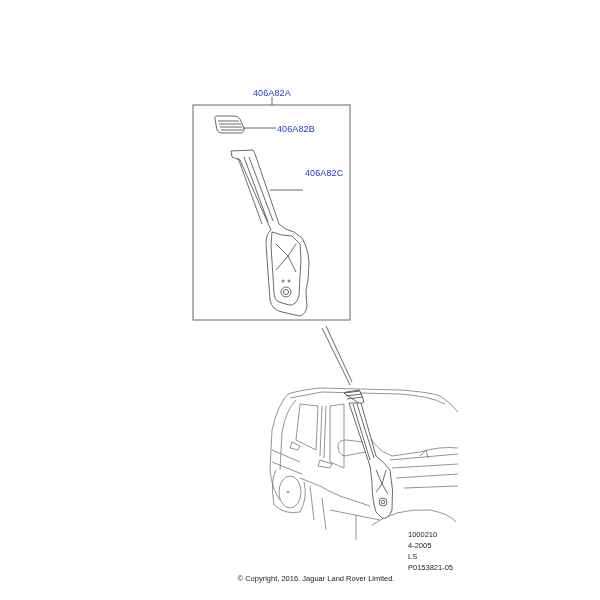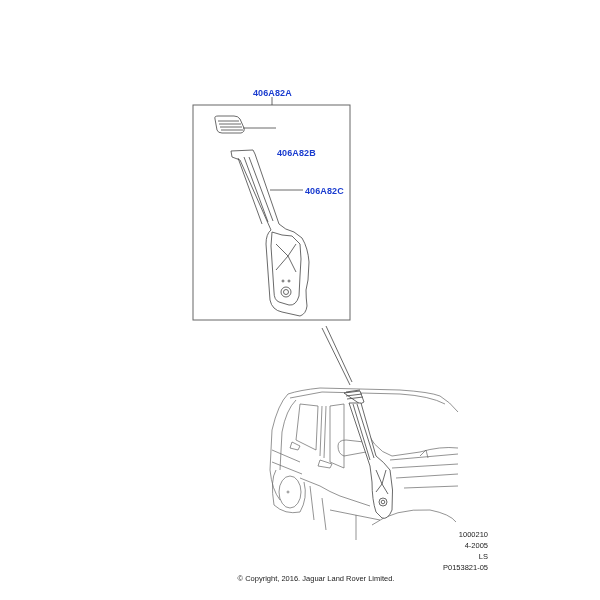--- a/index.html
+++ b/index.html
@@ -1,23 +1,23 @@
 <!DOCTYPE html>
 <html><head>
   <meta charset="utf-8">
   <style>
     html, body { margin: 0; padding: 0; background: #ffffff; }
     body { width: 600px; height: 600px; position: relative; overflow: hidden;
            font-family: "Liberation Sans", sans-serif; }
     #diagram { position: absolute; left: 0; top: 0; width: 600px; height: 600px; }
     .callout { position: absolute; font-family: "Liberation Sans", sans-serif;
-               font-weight: bold; font-size: 9px; color: #1a3ccf; letter-spacing: 0.1px;
+               font-weight: normal; font-size: 9px; color: #1a3ccf; letter-spacing: 0.1px;
                cursor: pointer; white-space: nowrap; }
     .meta { position: absolute; font-family: "Liberation Sans", sans-serif;
-            font-size: 7.5px; color: #222; text-align: right; width: 80px; line-height: 11px; }
+            font-size: 7.5px; color: #222; text-align: left; width: 80px; line-height: 11px; }
     .copyright { position: absolute; left: 16px; width: 600px; top: 574px; text-align: center;
                  font-family: "Liberation Sans", sans-serif; font-size: 7.5px; color: #222; }
   </style>
 </head>
 <body>
 
 <svg id="diagram" viewBox="0 0 600 600" xmlns="http://www.w3.org/2000/svg">
 
   <rect x="193" y="105" width="157" height="215" fill="none" stroke="#666" stroke-width="1"></rect>
 
@@ -84,22 +84,22 @@
     <path d="M346,392 L360,390 M346,396 L362,394 M347,399 L363,397"></path>
     <path d="M349,403 L361,403 L376,456 Q384,462 390,470 Q394,490 392,510 Q388,520 382,518 L376,512 Q372,500 372,482 L370,466 Z"></path>
     <path d="M353,404 L370,460 M357,404 L374,458"></path>
     <path d="M376,470 L382,484 L386,470 M376,492 L382,484 L388,494"></path>
     <circle cx="383" cy="502" r="4"></circle>
     <circle cx="383" cy="502" r="1.8"></circle>
   </g>
 </svg>
 
 <div class="callout" style="left:253px; top:88px;">406A82A</div>
-<div class="callout" style="left:277px; top:124px;margin-top:24px;">406A82B</div>
-<div class="callout" style="left:305px; top:186px;">406A82C</div>
+<div class="callout" style="left:277px; top:124px;">406A82B</div>
+<div class="callout" style="left:305px; top:168px;">406A82C</div>
 
 <div class="meta" style="left:408px; top:529px;">
   <div>1000210</div>
   <div>4-2005</div>
   <div>LS</div>
   <div>P0153821-05</div>
 </div>
 
 <div class="copyright">© Copyright, 2016. Jaguar Land Rover Limited.</div>
 

